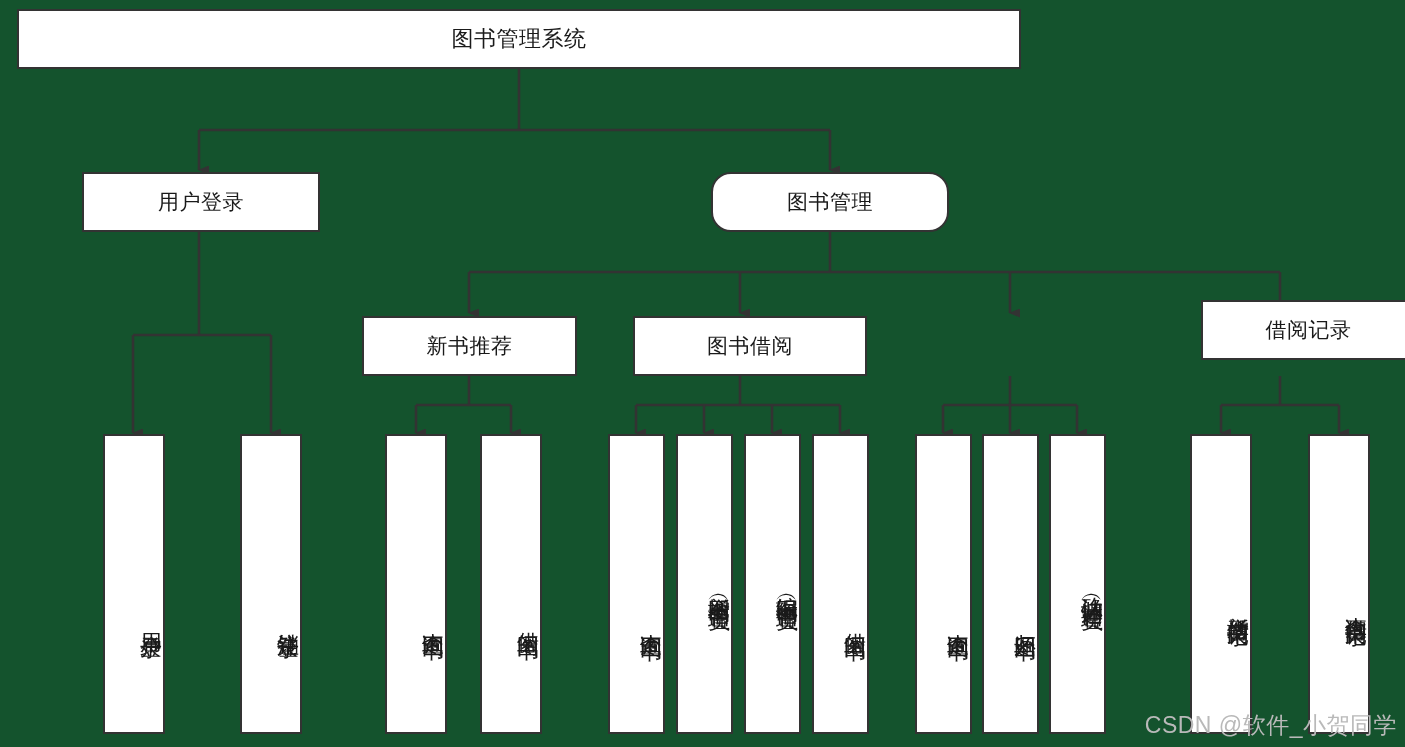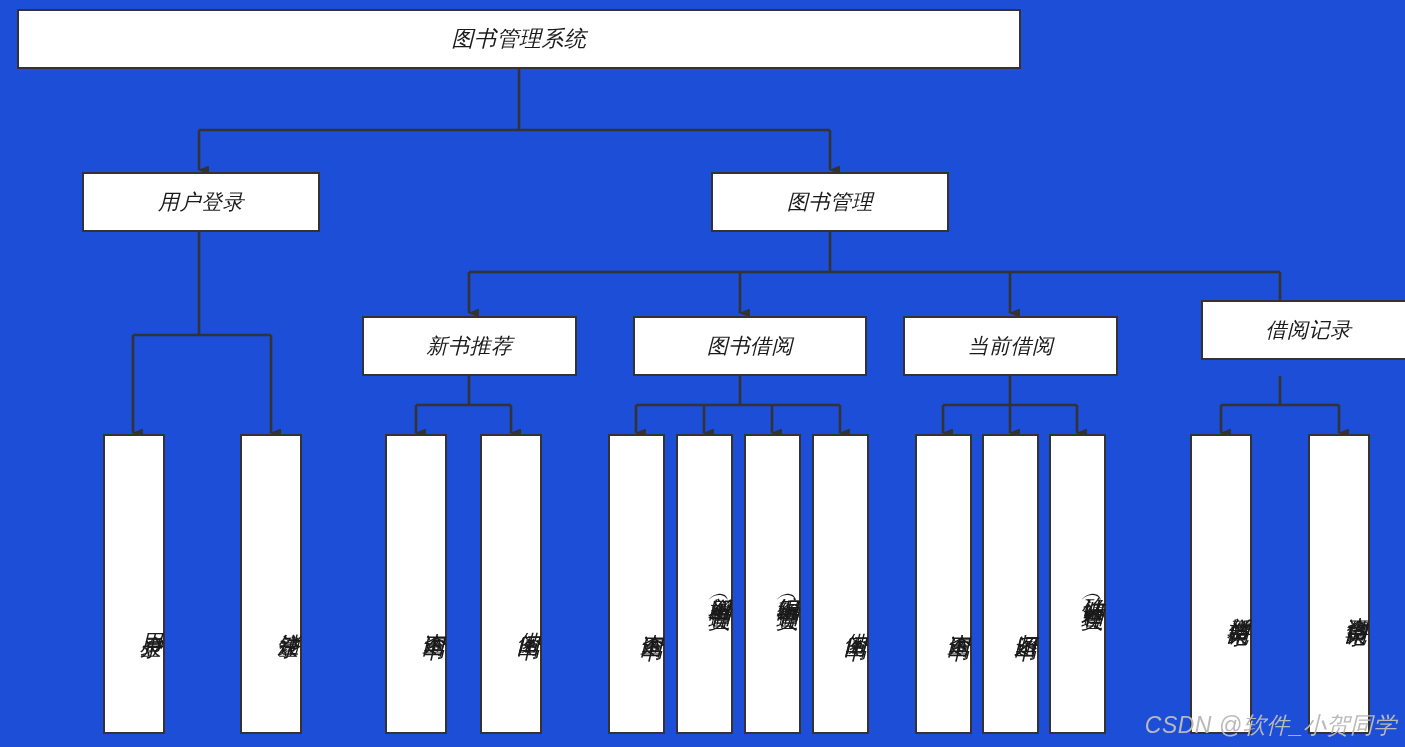--- a/index.html
+++ b/index.html
@@ -8,23 +8,22 @@
     padding: 0;
     background: #ffffff;
   }
   body {
     font-family: "Liberation Sans", "DejaVu Sans", sans-serif;
   }
   #diagram {
     position: relative;
     width: 1405px;
     height: 747px;
-    background: #1d4ed8;
+    background: #14532d;
     overflow: hidden;
-    font-style: italic;
   }
   #edges {
     position: absolute;
     left: 0;
     top: 0;
     width: 1405px;
     height: 747px;
     pointer-events: none;
   }
   .node {
@@ -130,33 +129,30 @@
     </g>
   </svg>
 
   <div class="node horiz root" style="left:17px; top:9px; width:1004px; height:60px;">
     <span>图书管理系统</span>
   </div>
 
   <div class="node horiz" style="left:82px; top:172px; width:238px; height:60px;">
     <span>用户登录</span>
   </div>
-  <div class="node horiz" style="left:711px; top:172px; width:238px; height:60px;">
+  <div class="node horiz" style="left:711px; top:172px; width:238px; height:60px;border-radius:20px;">
     <span>图书管理</span>
   </div>
 
   <div class="node horiz" style="left:362px; top:316px; width:215px; height:60px;">
     <span>新书推荐</span>
   </div>
   <div class="node horiz" style="left:633px; top:316px; width:234px; height:60px;">
     <span>图书借阅</span>
   </div>
-  <div class="node horiz" style="left:903px; top:316px; width:215px; height:60px;">
-    <span>当前借阅</span>
-  </div>
   <div class="node horiz" style="left:1173px; top:300px; width:215px; height:60px;margin-left:28px;">
     <span>借阅记录</span>
   </div>
 
   <div class="node vert" style="left:103px; top:434px; width:62px; height:300px; padding-top:70px;">
     <span class="vtext">用户登录</span>
   </div>
   <div class="node vert" style="left:240px; top:434px; width:62px; height:300px; padding-top:70px;">
     <span class="vtext">注销登录</span>
   </div>

